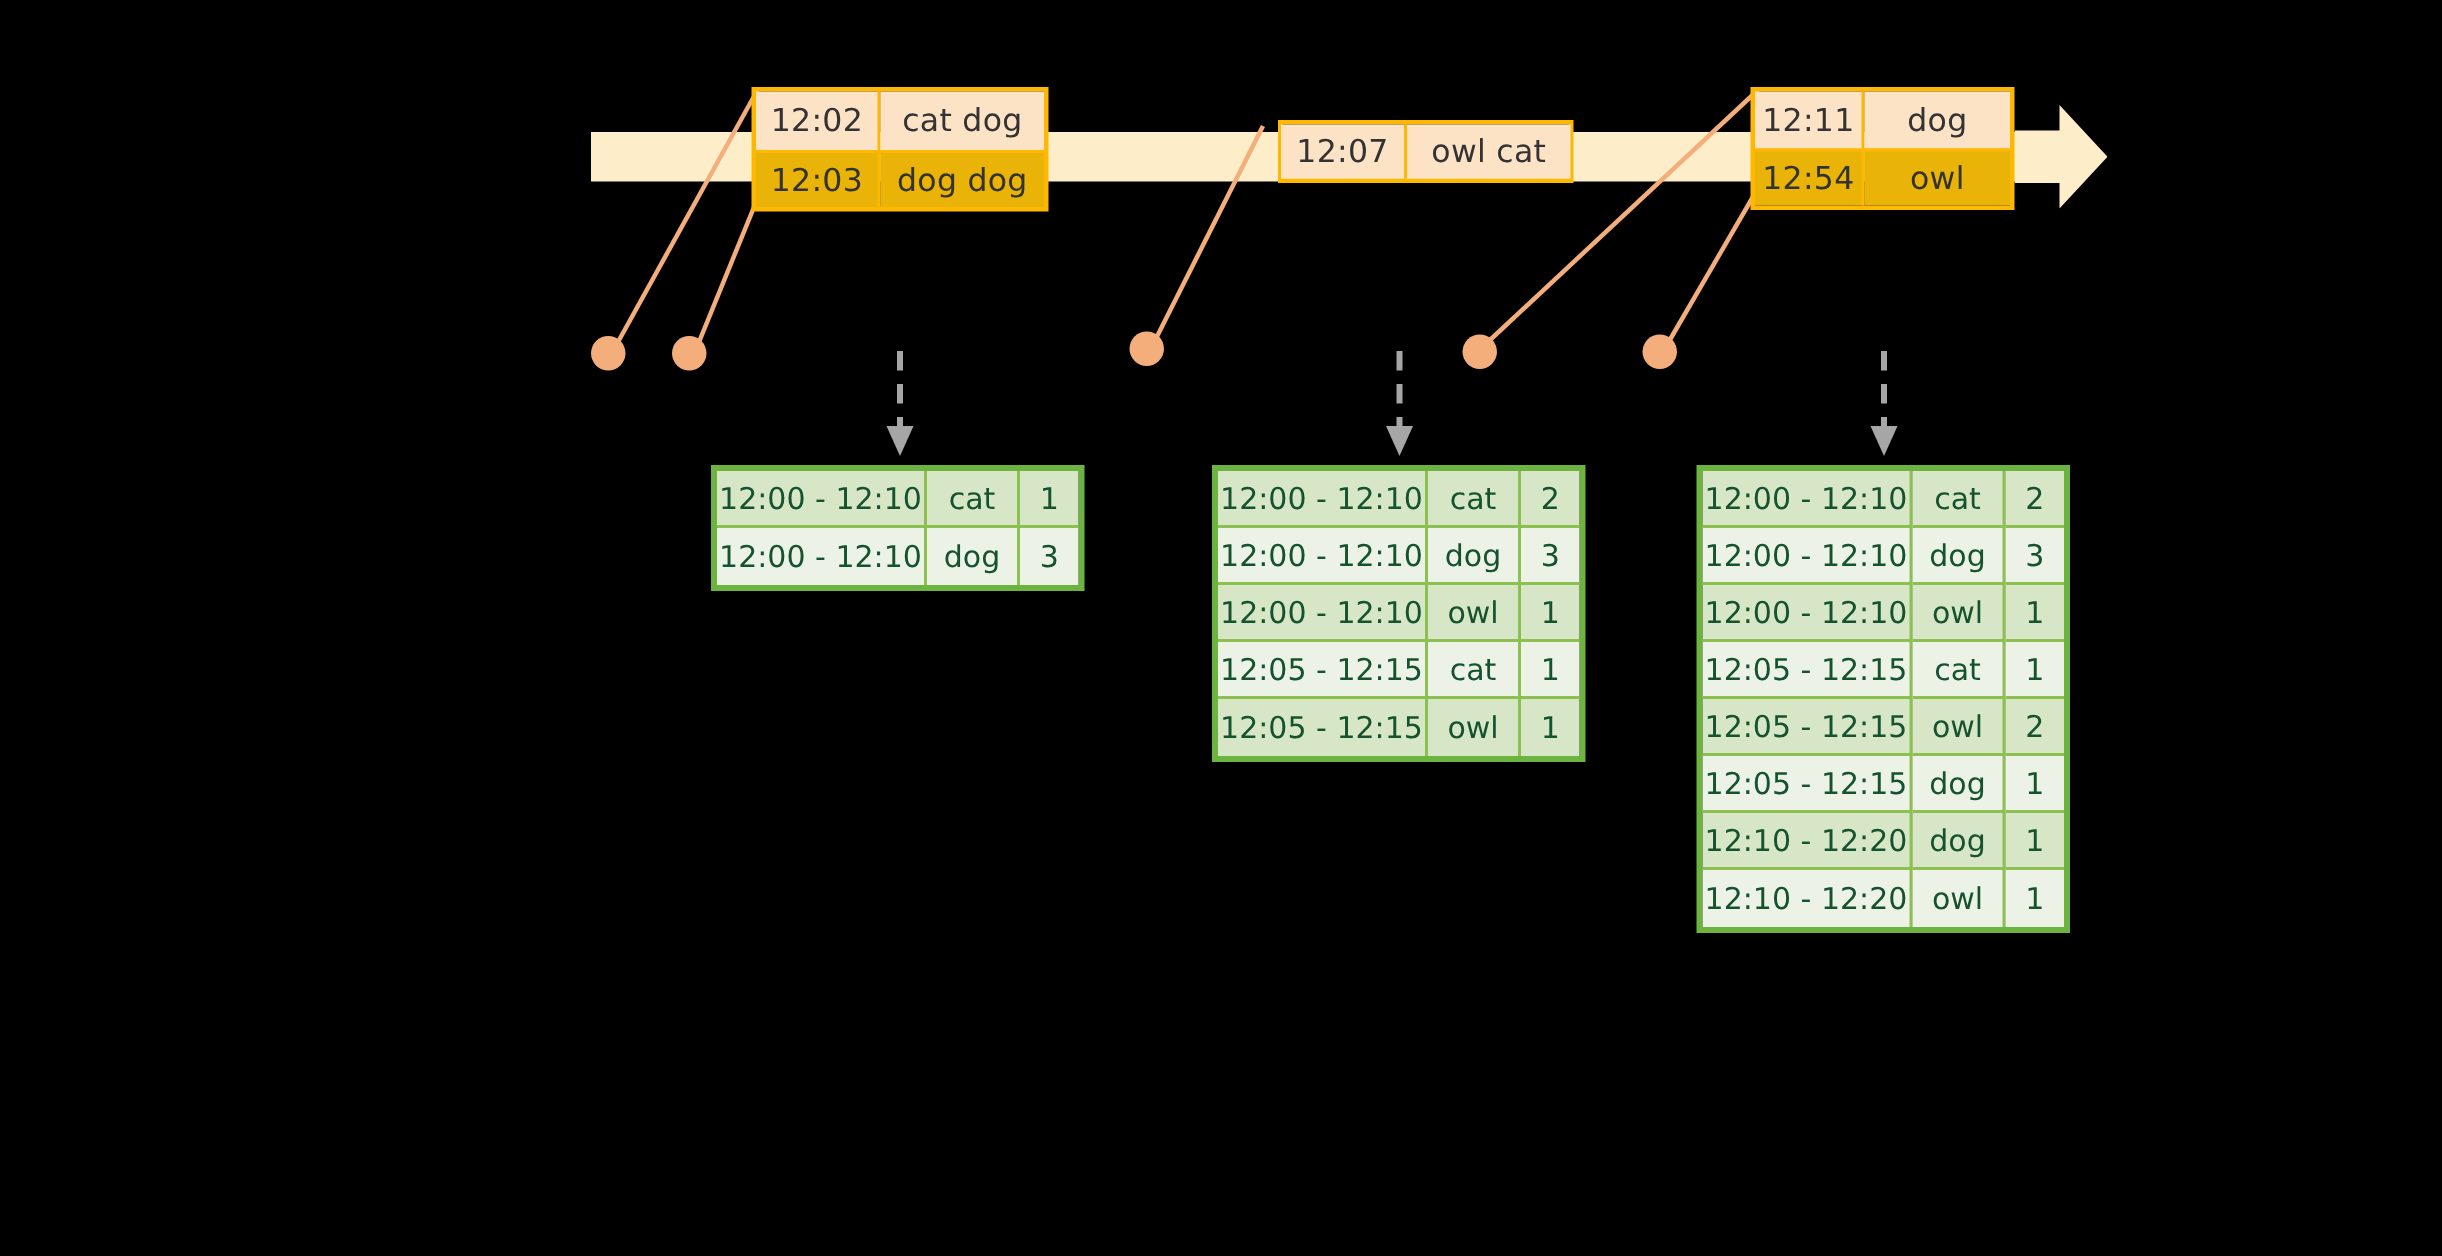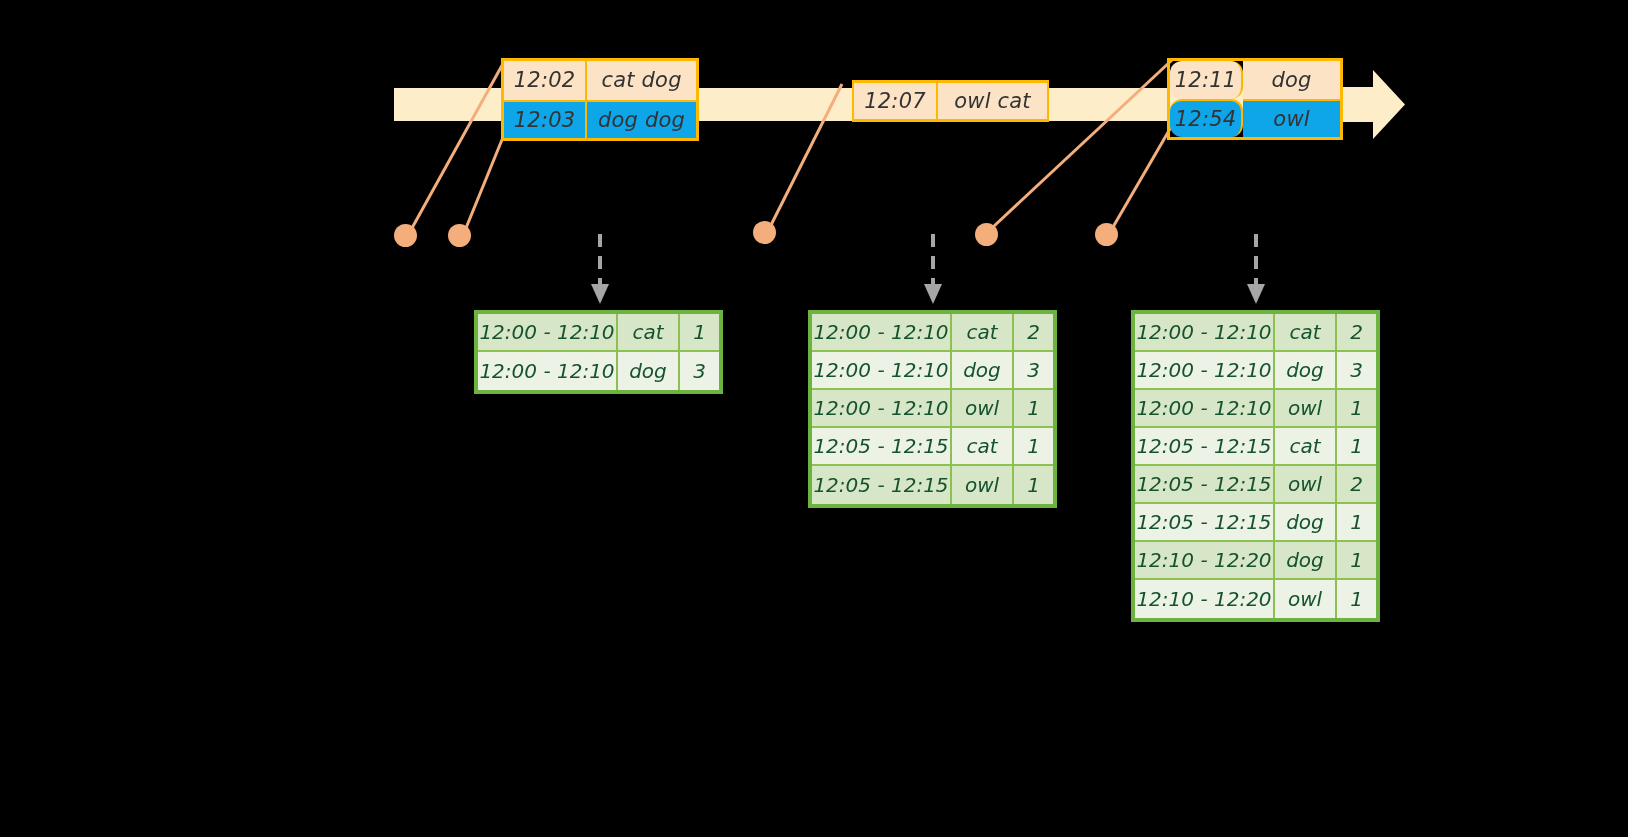--- a/index.html
+++ b/index.html
@@ -1,21 +1,21 @@
 <!DOCTYPE html>
 <html><head>
 <meta charset="utf-8">
 <style>
   html,body{margin:0;padding:0;background:#000;}
   body{
     width:1628px;height:837px;position:relative;overflow:hidden;
     font-family:"DejaVu Sans","Liberation Sans",sans-serif;
     background:#000;
   }
-  #stage{position:absolute;left:0;top:0;width:1628px;height:699px;font-style:italic;}
+  #stage{position:absolute;left:0;top:0;width:1628px;height:699px;}
 
   
   .timeline-bar{
     position:absolute;left:394px;top:88px;width:950px;height:33px;
     background:#fdeec9;
   }
   .timeline-arrowhead{
     position:absolute;left:1343px;top:70px;width:62px;height:69px;
   }
 
@@ -27,33 +27,33 @@
   .event-row{display:flex;flex:1;}
   .event-cell{
     display:flex;align-items:center;justify-content:center;
     box-sizing:border-box;
     font-size:21px;color:#333;letter-spacing:.2px;
     border-right:2px solid #ffb800;
   }
   .event-cell:last-child{border-right:none;}
   .event-row + .event-row .event-cell{border-top:2px solid #ffb800;}
   .tone-a{background:#fce3c6;}
-  .tone-b{background:#0ea5e9;}
+  .tone-b{background:#eab308;}
 
   
   #event-box-1{left:501px;top:58px;width:198px;height:83px;}
   #event-box-1 .c-time{width:84px;}
   #event-box-1 .c-words{width:110px;}
   
   #event-box-2{left:852px;top:80px;width:197px;height:42px;align-items:center;}
   #event-box-2 .c-time{width:84px;}
   #event-box-2 .c-words{width:109px;}
   
   #event-box-3{left:1167px;top:58px;width:176px;height:82px;}
-  #event-box-3 .c-time{width:74px;border-radius:12px;}
+  #event-box-3 .c-time{width:74px;}
   #event-box-3 .c-words{width:98px;}
 
   
   .connectors{position:absolute;left:0;top:0;width:1628px;height:837px;}
   .dot{
     position:absolute;width:23px;height:23px;border-radius:50%;
     background:#f4ae7c;
   }
 
   

